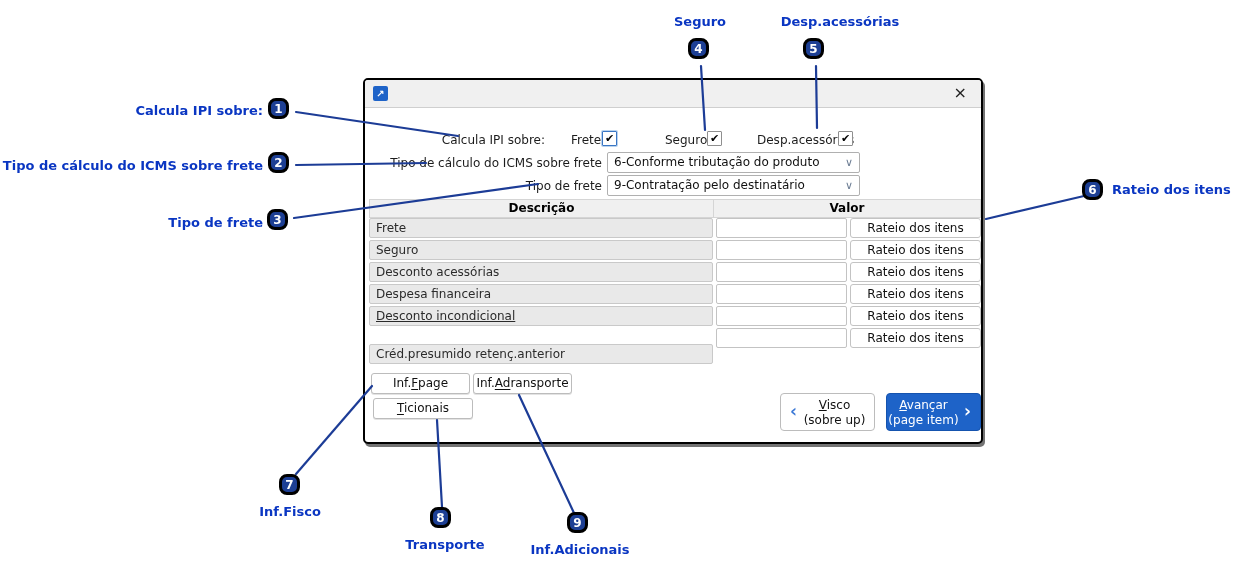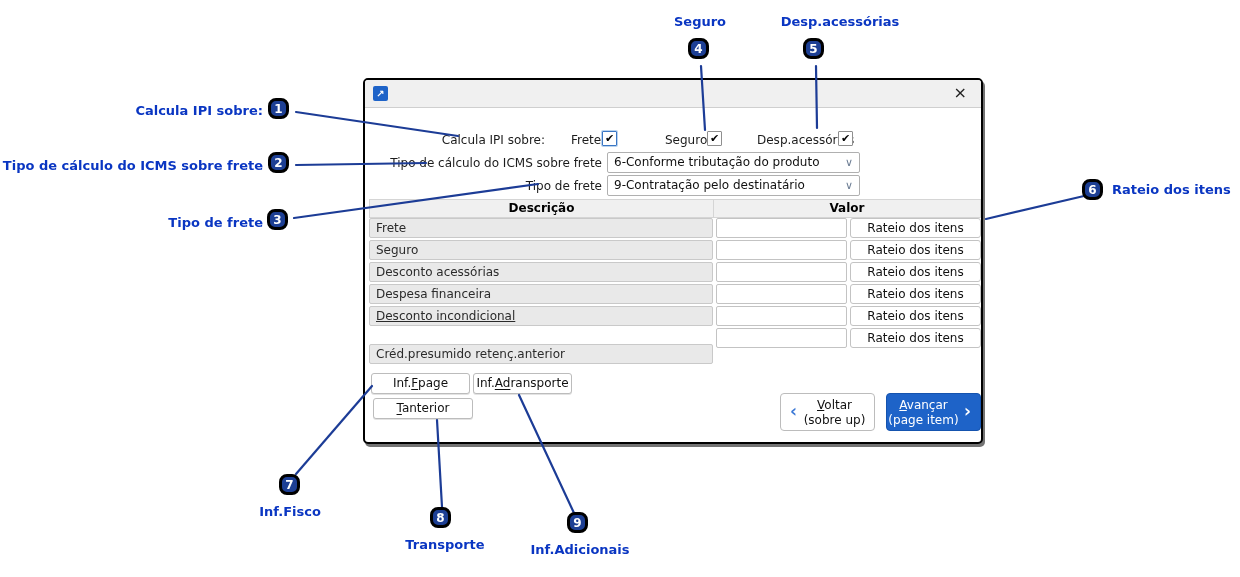--- a/index.html
+++ b/index.html
@@ -136,27 +136,27 @@
   <input class="vinput" style="top: 248px;" value="">
   <div class="rbtn" style="top:248px;">Rateio dos itens</div>
 
   <div class="tabbtn" style="left:6px; top:293px; width:99px;">
     <span>Inf.</span><u>F</u><span>page</span>
   </div>
   <div class="tabbtn" style="left:108px; top:293px; width:99px;">
     <span>Inf.</span><u>Ad</u><span>ransporte</span>
   </div>
   <div class="tabbtn" style="left:8px; top:318px; width:100px;">
-    <span></span><u>T</u><span>anterior</span>
+    <span></span><u>T</u><span>icionais</span>
   </div>
 
   <div id="btn-voltar" class="navbtn" style="left:415px; top:313px;">
     <span class="navchev">‹</span>
     <div class="navtxt">
-      <div><u>V</u><span>oltar</span></div>
+      <div><u>V</u><span>isco</span></div>
       <div>(sobre up)</div>
     </div>
   </div>
   <div id="btn-avancar" class="navbtn" style="left:521px; top:313px;">
     <span class="navchev">›</span>
     <div class="navtxt">
       <div><u>A</u><span>vançar</span></div>
       <div>(page item)</div>
     </div>
   </div>

